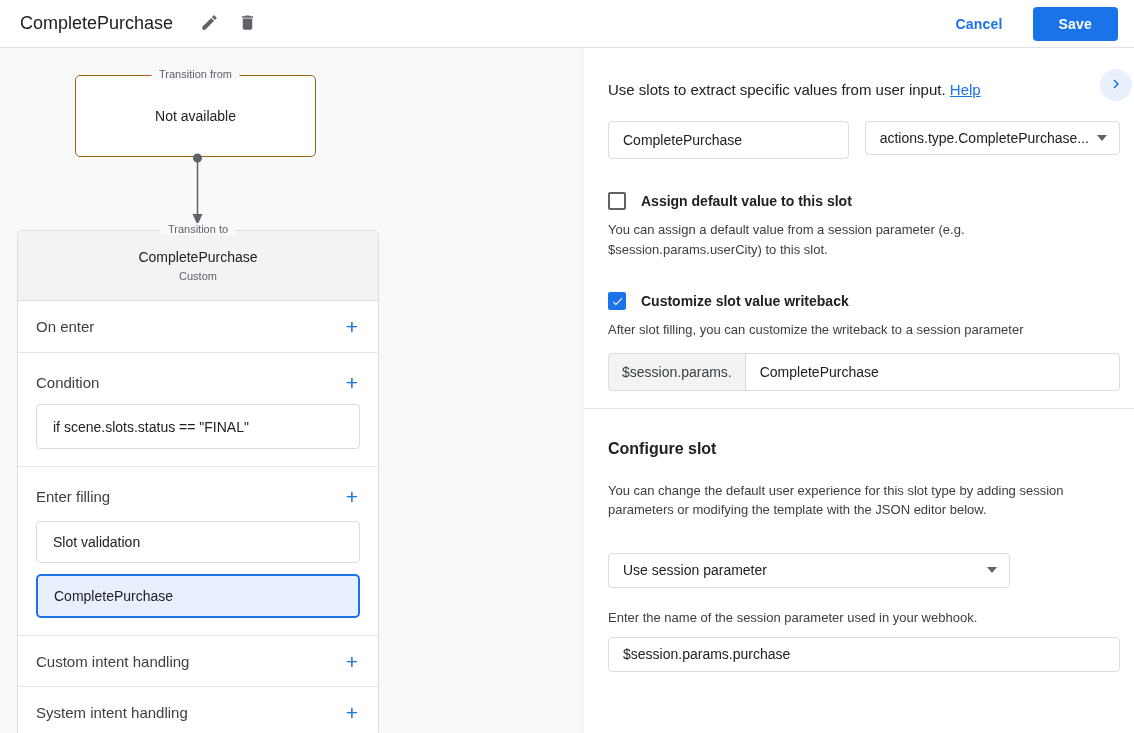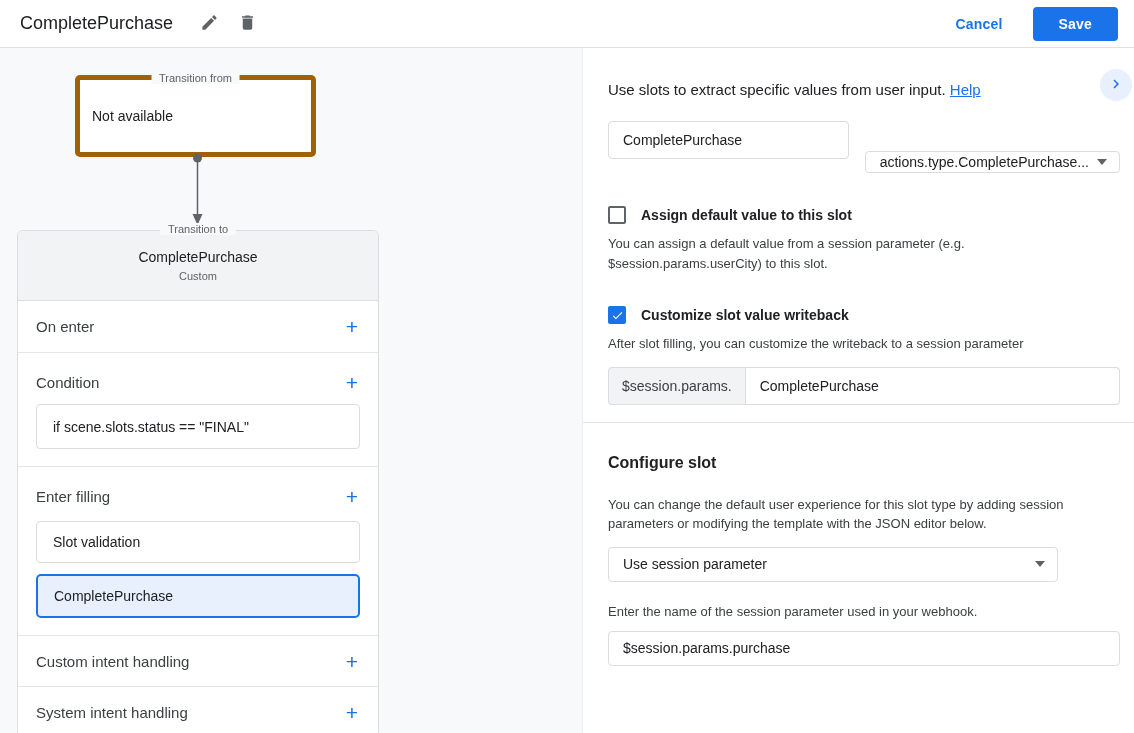--- a/index.html
+++ b/index.html
@@ -43,22 +43,22 @@
   .left-pane {
     width: 583px; background: #f8f9fa; position: relative;
     border-right: 1px solid #eceff1; flex-shrink: 0;
   }
   .right-pane { flex: 1; background: #fff; position: relative; }
   .rp-content { margin-left: 25px; width: 512px; }
 
   
   .from-box {
     position: absolute; left: 75px; top: 27px; width: 241px; height: 82px;
-    background: #fff; border: 5px solid #a16207; border-radius: 5px;
-    display: flex; align-items: center; justify-content: flex-start; padding-left: 12px;
+    background: #fff; border: 1px solid #a16207; border-radius: 5px;
+    display: flex; align-items: center; justify-content: center;
   }
   .box-label {
     position: absolute; top: -8px; left: 50%; transform: translateX(-50%);
     background: #f8f9fa; padding: 0 8px; font-size: 11px; color: #5f6368;
     white-space: nowrap;
   }
   .from-box-value { font-size: 14px; color: #202124; }
 
   .flow-arrow { position: absolute; left: 190px; top: 105px; }
 
@@ -111,23 +111,23 @@
   .intro-line { margin-top: 33px; font-size: 15px; color: #202124; }
   .help-link { color: #1a73e8; text-decoration: underline; cursor: pointer; }
 
   .field-row { display: flex; gap: 16px; margin-top: 23px; }
   .text-field {
     flex: 1; height: 38px; border: 1px solid #dadce0; border-radius: 4px;
     font-size: 14px; color: #202124; padding: 0 14px;
     font-family: "Liberation Sans", "DejaVu Sans", sans-serif; background: #fff;
   }
   .dropdown {
-    flex: 1; height: 22px; border: 1px solid #dadce0; border-radius: 4px;
+    flex: 1; height: 34px; border: 1px solid #dadce0; border-radius: 4px;
     display: flex; align-items: center; padding: 0 12px 0 14px;
-    font-size: 14px; color: #202124; cursor: pointer; background: #fff; margin-top: 30px;
+    font-size: 14px; color: #202124; cursor: pointer; background: #fff;
   }
   .dropdown-text { flex: 1; white-space: nowrap; overflow: hidden; text-overflow: ellipsis; }
   .tri-down {
     width: 0; height: 0; margin-left: 8px;
     border-left: 5px solid transparent; border-right: 5px solid transparent;
     border-top: 6px solid #5f6368; flex-shrink: 0;
   }
 
   .checkbox-row { display: flex; align-items: center; margin-top: 33px; }
   .checkbox {
@@ -151,21 +151,21 @@
     border-right: 1px solid #dadce0; flex-shrink: 0;
   }
   .prefix-input {
     flex: 1; border: none; outline: none; font-size: 14px; color: #202124;
     padding: 0 14px; font-family: "Liberation Sans", "DejaVu Sans", sans-serif;
   }
 
   .rp-divider { margin-top: 17px; border-top: 1px solid #e4e6e8; width: 100%; }
   .configure-title { font-size: 16px; color: #202124; padding-top: 31px; font-weight: bold; }
   .configure-desc { margin-top: 23px; font-size: 13px; color: #3c4043; line-height: 1.5; }
-  .method-dropdown { margin-top: 13px; width: 450px; height: 35px; flex: none; }
+  .method-dropdown { margin-top: 33px; width: 402px; height: 35px; flex: none; }
   .hint-text { margin-top: 22px; font-size: 13px; color: #3c4043; }
   .param-input { margin-top: 12px; width: 100%; height: 35px; flex: none; }
 </style>
 </head>
 <body>
 
 <div class="topbar">
   <div class="topbar-title">CompletePurchase</div>
   <button class="icon-btn">
     <span>

